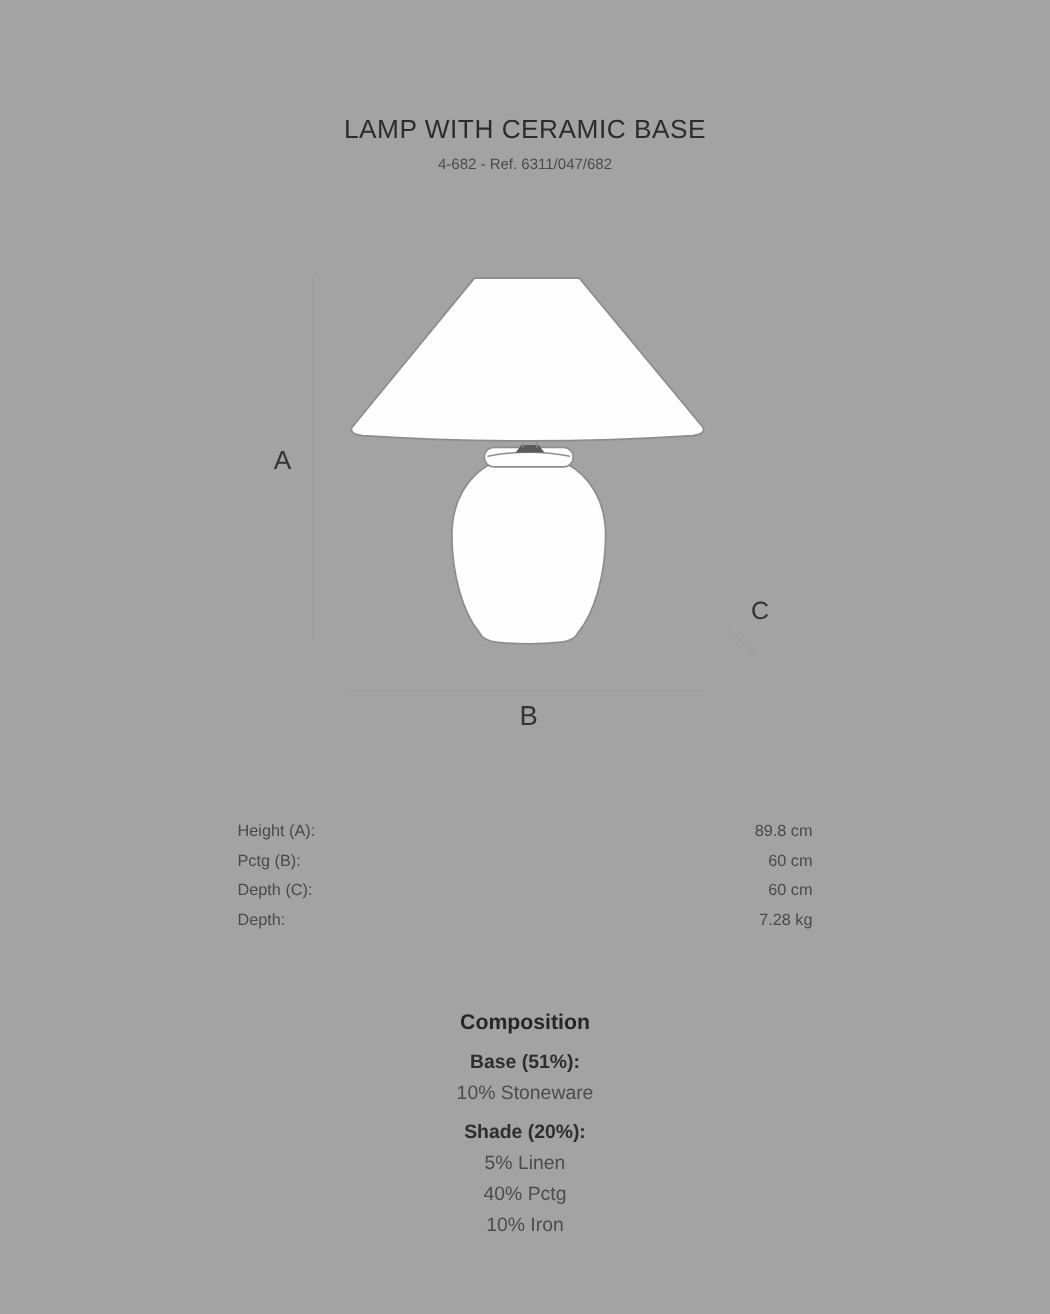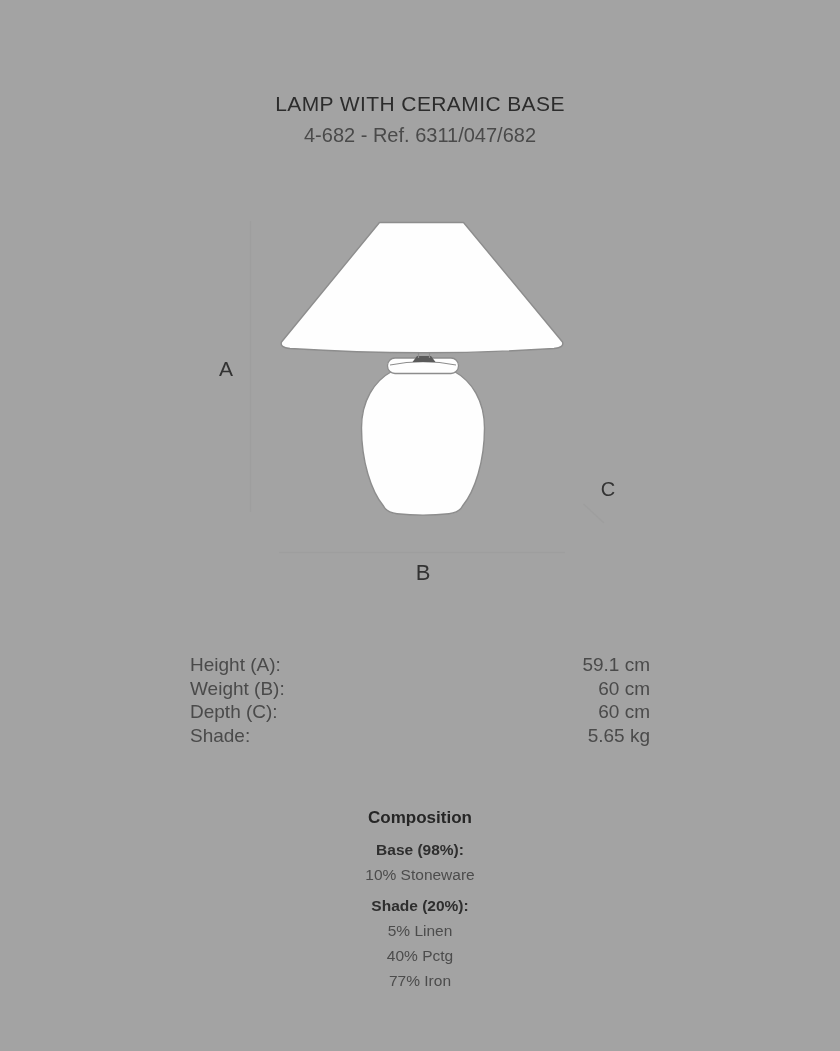--- a/index.html
+++ b/index.html
@@ -20,21 +20,21 @@
     font-size: 21px;
     font-weight: 500;
     letter-spacing: 0.4px;
     color: #2c2c2c;
   }
   .page-subtitle {
     position: absolute;
     left: 0; top: 124px;
     width: 840px;
     text-align: center;
-    font-size: 20px;
+    font-size: 12px;
     font-weight: 400;
     color: #4a4a4a;
   }
   .diagram-svg {
     position: absolute;
     left: 0; top: 0;
     width: 840px;
     height: 1051px;
   }
   .dim-label {
@@ -56,21 +56,21 @@
   }
   .measures-block {
     position: absolute;
     left: 190px; top: 653px;
     width: 460px;
   }
   .measures-row {
     display: flex;
     justify-content: space-between;
     line-height: 23.7px;
-    font-size: 19px;
+    font-size: 13px;
     color: #4a4a4a;
   }
   .measures-row .m-label { text-align: left; }
   .measures-row .m-value { text-align: right; }
 
   .composition-block {
     position: absolute;
     left: 190px; top: 807px;
     width: 460px;
     text-align: center;
@@ -130,43 +130,43 @@
     <line x1="583.5" y1="504" x2="604" y2="523" stroke="#9e9e9e" stroke-width="1.3"></line>
   </svg>
 
   <div class="dim-label dim-label-a">A</div>
   <div class="dim-label dim-label-b">B</div>
   <div class="dim-label dim-label-c">C</div>
 
   <div class="measures-block">
     <div class="measures-row">
       <span class="m-label">Height (A):</span>
-      <span class="m-value">59.1 cm</span>
+      <span class="m-value">89.8 cm</span>
     </div>
     <div class="measures-row">
-      <span class="m-label">Weight (B):</span>
+      <span class="m-label">Pctg (B):</span>
       <span class="m-value">60 cm</span>
     </div>
     <div class="measures-row">
       <span class="m-label">Depth (C):</span>
       <span class="m-value">60 cm</span>
     </div>
     <div class="measures-row">
-      <span class="m-label">Shade:</span>
-      <span class="m-value">5.65 kg</span>
+      <span class="m-label">Depth:</span>
+      <span class="m-value">7.28 kg</span>
     </div>
   </div>
 
   <div class="composition-block">
     <div class="section-heading">Composition</div>
     <div class="comp-group">
-      <div class="comp-label">Base (98%):</div>
+      <div class="comp-label">Base (51%):</div>
       <div class="comp-item">10% Stoneware</div>
     </div>
     <div class="comp-group">
       <div class="comp-label">Shade (20%):</div>
       <div class="comp-item">5% Linen</div>
       <div class="comp-item">40% Pctg</div>
-      <div class="comp-item">77% Iron</div>
+      <div class="comp-item">10% Iron</div>
     </div>
   </div>
 
 </div>
 
 </body></html>

